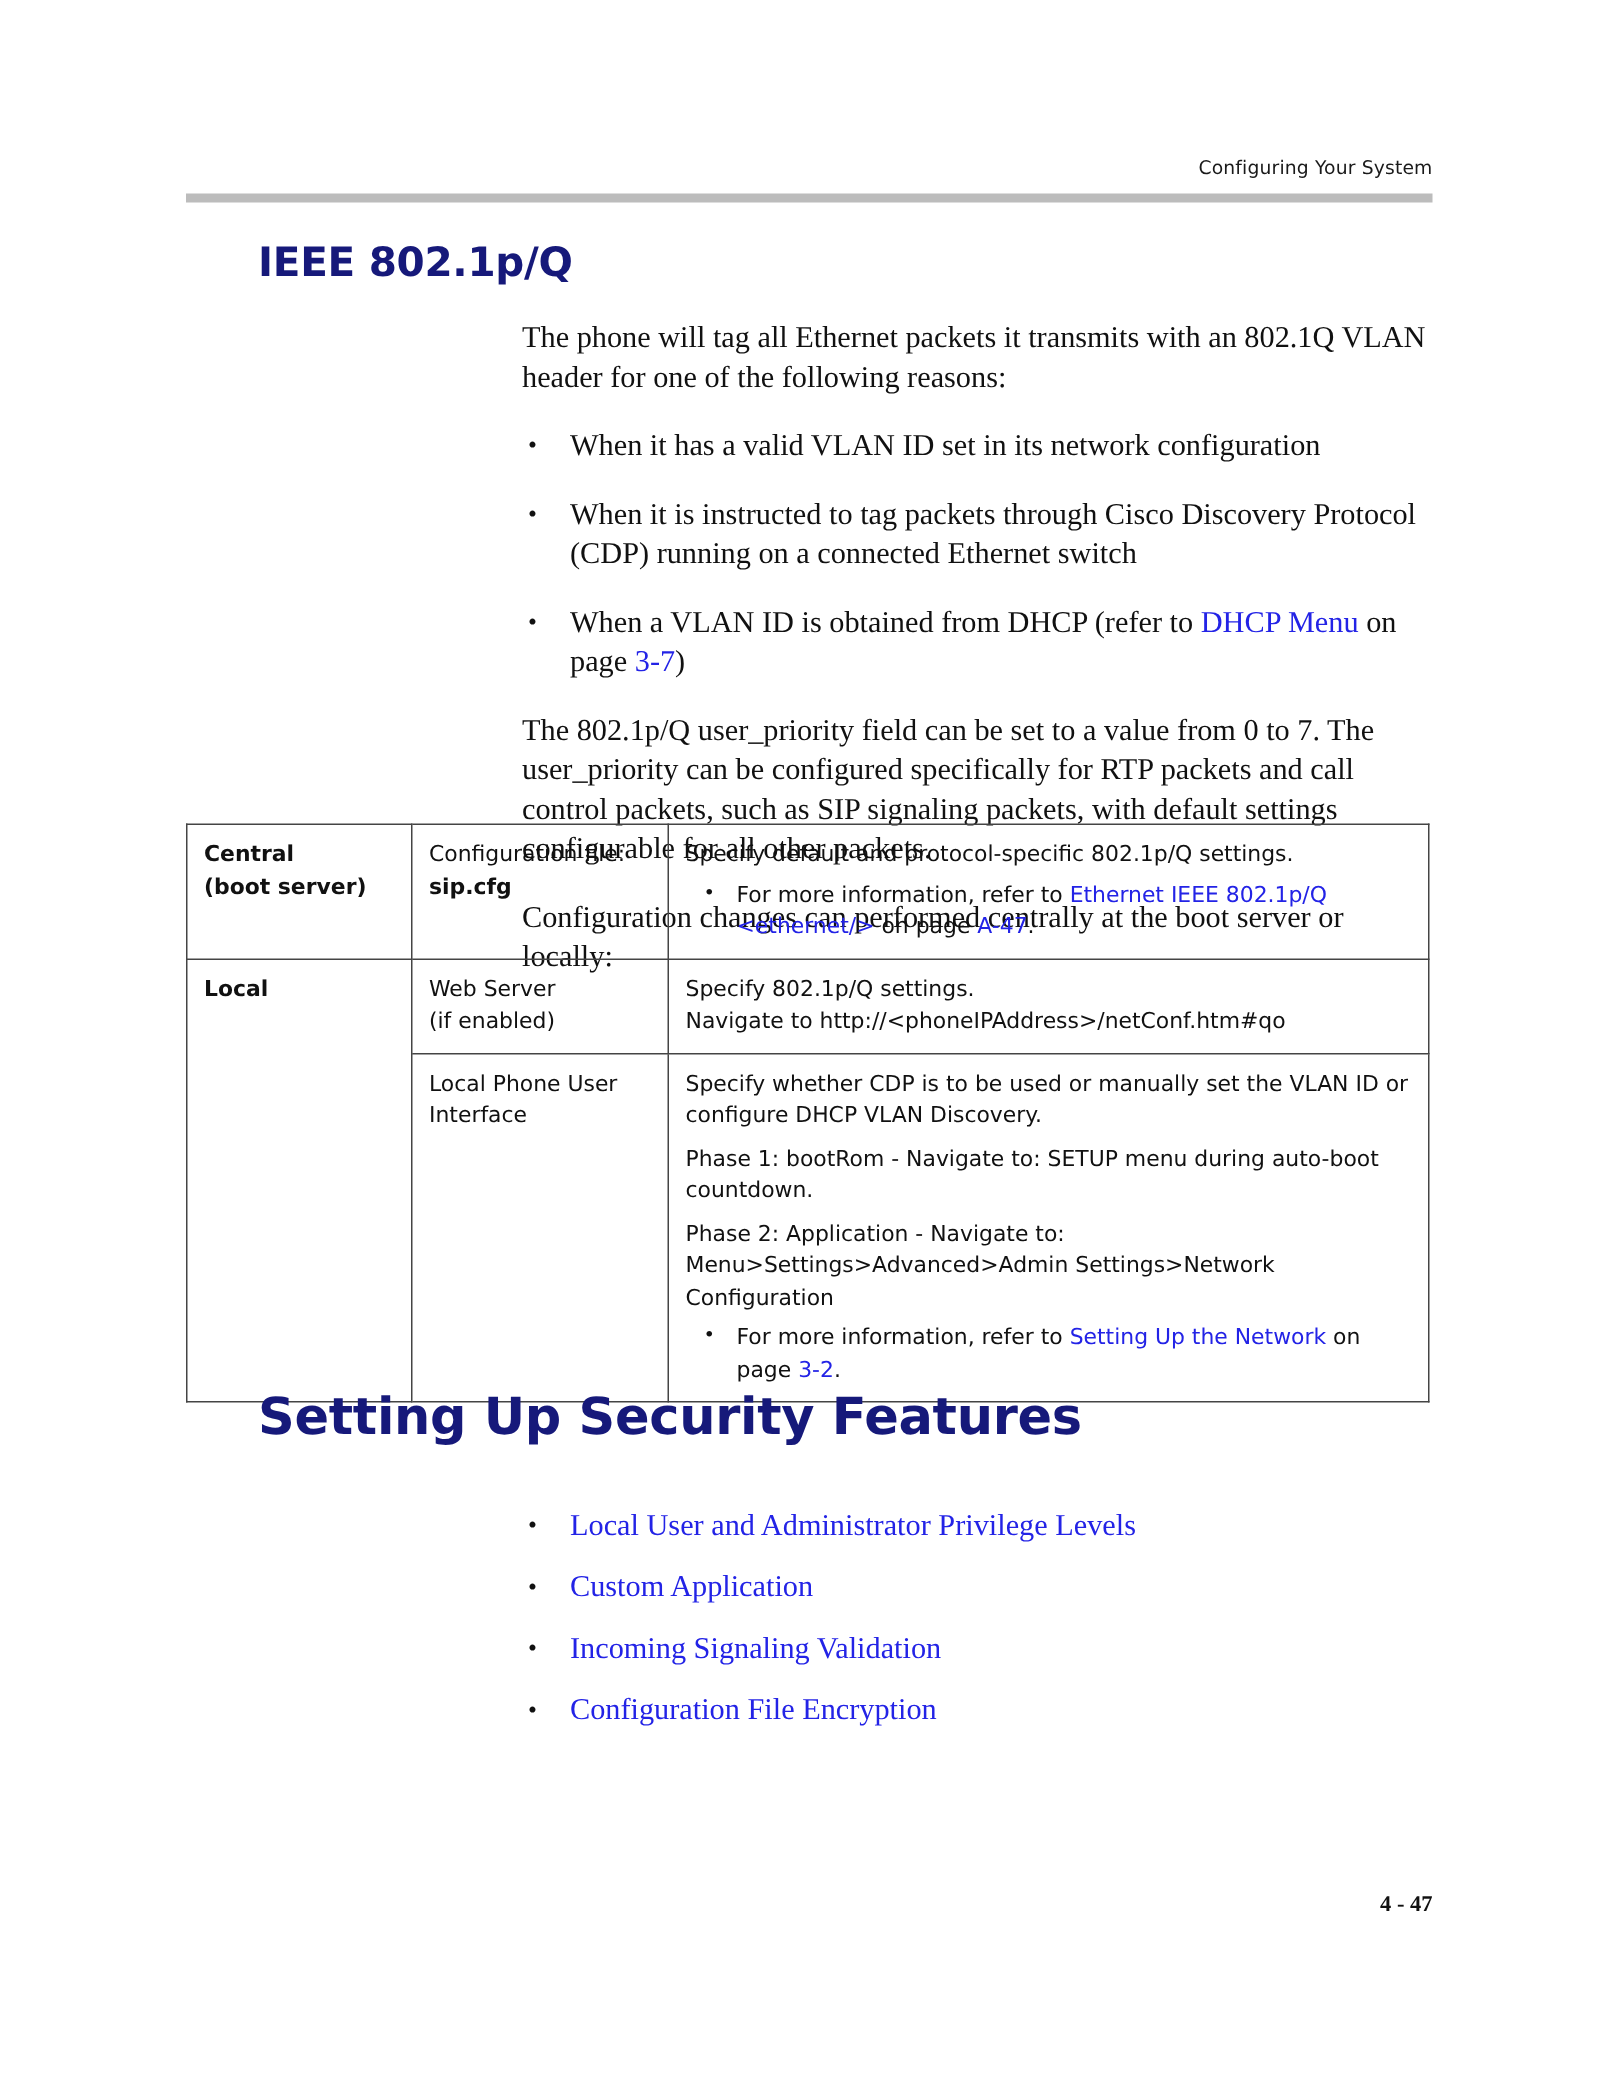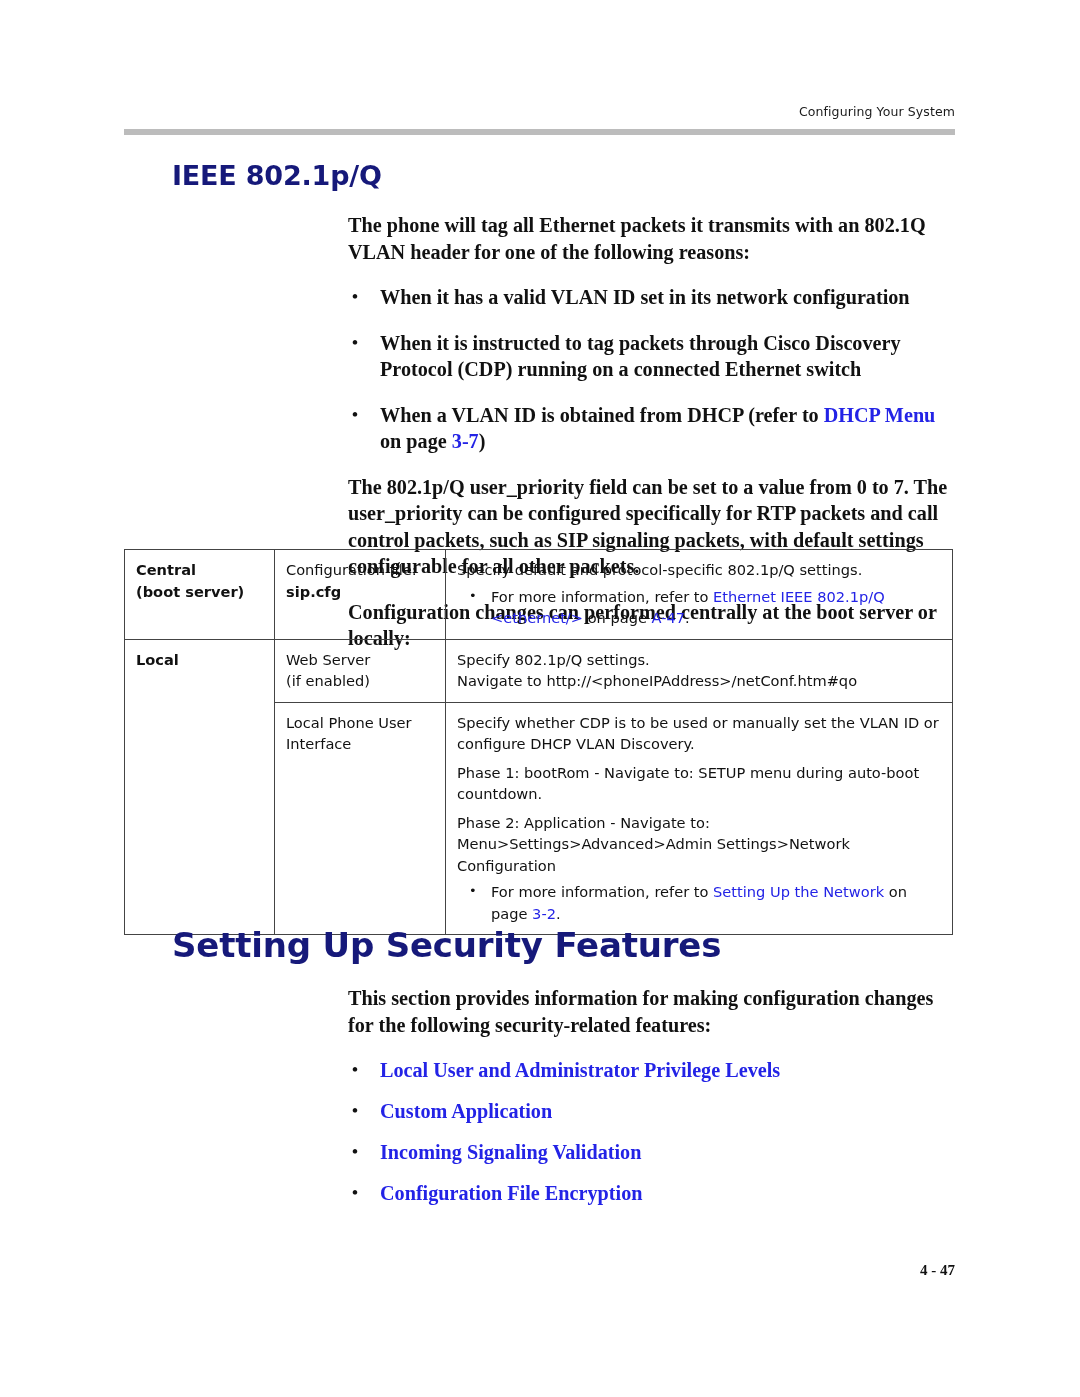--- a/index.html
+++ b/index.html
@@ -61,21 +61,20 @@
   .h1-security {
     top: 925px;
     font-size: 34px;
   }
 
   
   .body-col {
     position: absolute;
     left: 348px;
     width: 610px;
-    font-weight: bold;
   }
   p.body {
     margin: 0;
     font-size: 20.2px;
     line-height: 26.5px;
     color: #111111;
   }
   .spacer-para { height: 19px; }
 
   ul.body-list {
@@ -266,21 +265,20 @@
             <li><span>For more information, refer to </span><a class="xref" href="#">Setting Up the Network</a><span> on page </span><a class="xref" href="#">3-2</a><span>.</span></li>
           </ul>
         </td>
       </tr>
     </tbody>
   </table>
 
   <div class="h1-chapter h1-security">Setting Up Security Features</div>
 
   <div class="body-col" style="top:985px;">
-    <p class="body">This section provides information for making configuration changes for the following security-related features:</p>
     <div class="spacer-para"></div>
     <ul class="link-list">
       <li><a class="xref" href="#">Local User and Administrator Privilege Levels</a></li>
       <li><a class="xref" href="#">Custom Application</a></li>
       <li><a class="xref" href="#">Incoming Signaling Validation</a></li>
       <li><a class="xref" href="#">Configuration File Encryption</a></li>
     </ul>
   </div>
 
   <div class="footer-page">4 - 47</div>

